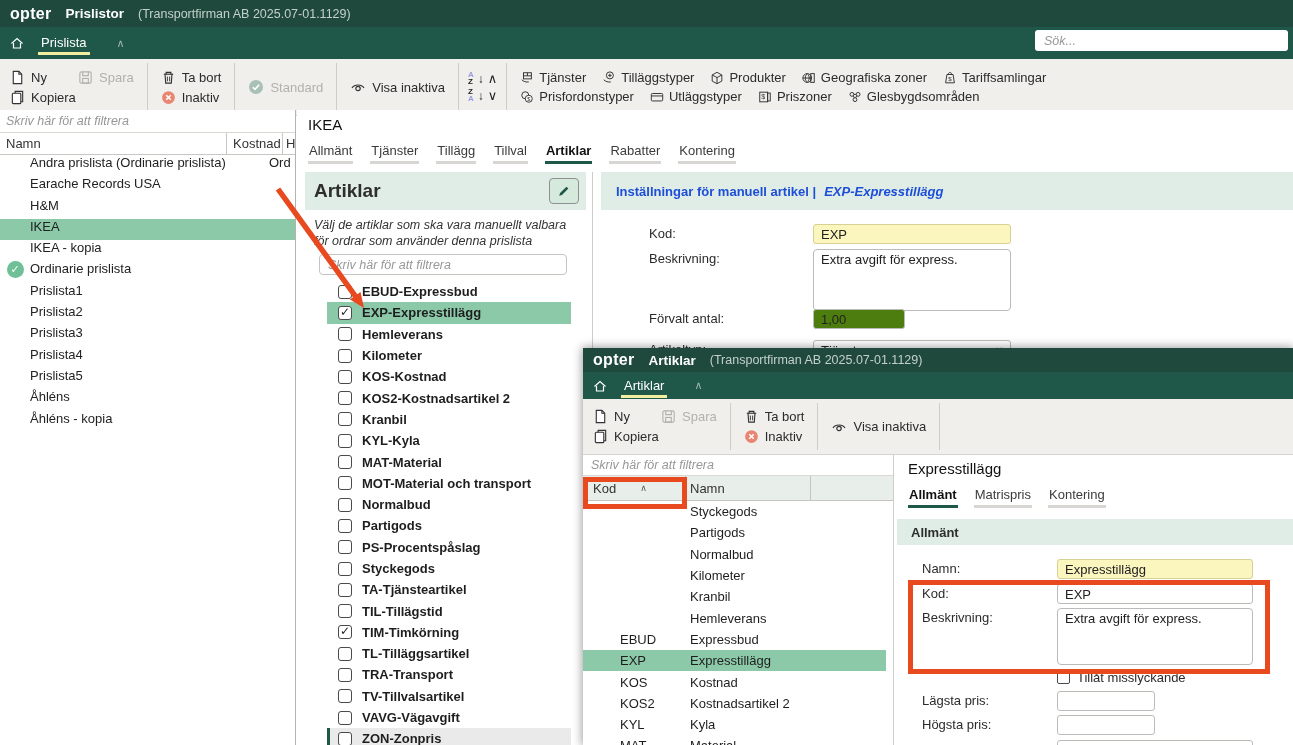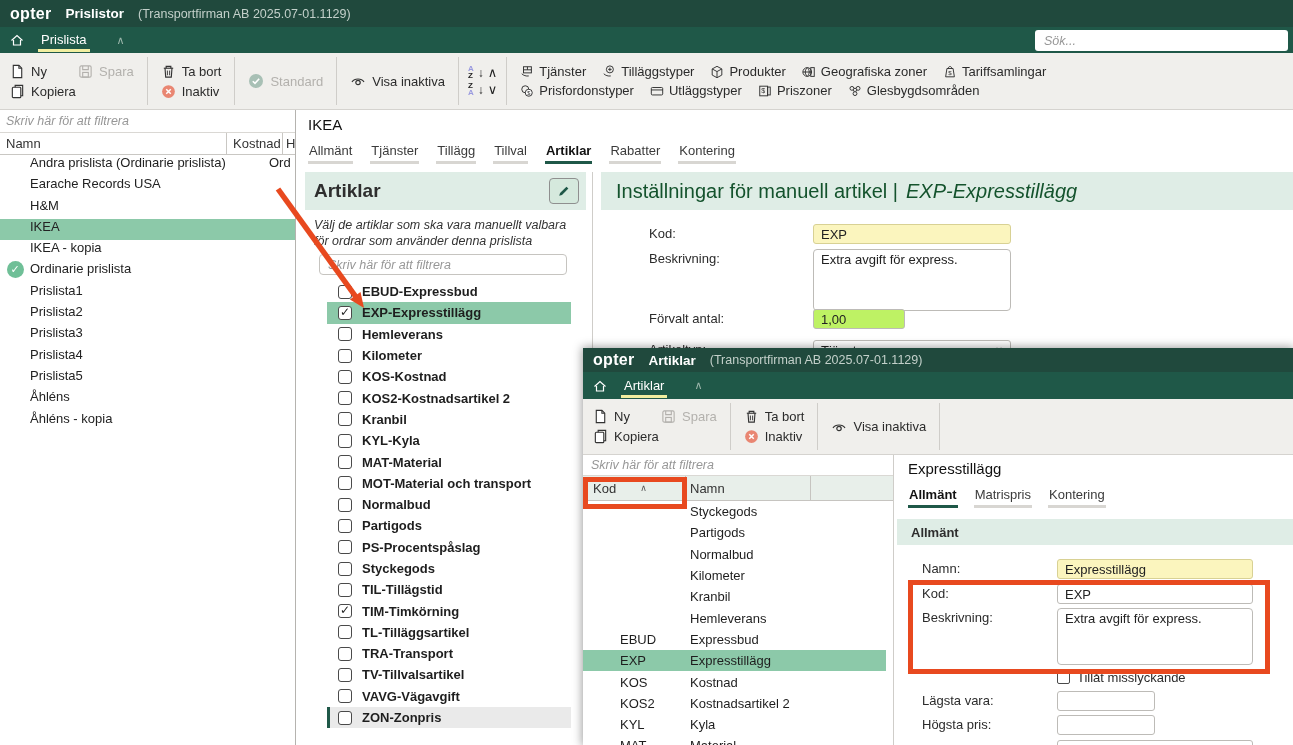--- a/index.html
+++ b/index.html
@@ -25,21 +25,21 @@
   .sortgrp{display:flex;flex-direction:column;justify-content:center;gap:2px;padding:0 6px}
   .sortrow{display:flex;align-items:center;gap:4px;font-size:12px;color:#222}
   .azstack{display:flex;flex-direction:column;line-height:6.5px;font-size:8px;font-weight:bold}
   .lav{color:#9A9ADF}
   .navlinks{display:flex;flex-direction:column;justify-content:center;gap:4px;padding:0 10px}
   .linkrow{display:flex;align-items:center;gap:16px}
   .lk{display:flex;align-items:center;gap:5px;font-size:13px;color:#2b2b2b;white-space:nowrap;background:none;border:none;font-family:inherit}
 
   
   .main .titlebar{height:27px}
-  .main .tabrow{height:26px}
+  .main .tabrow{height:32px}
   .main .toolbar{height:57px}
   .searchbox{position:absolute;right:5px;top:3px;width:253px;height:21px;border:none;border-radius:3px;padding:0 9px;font-size:12.5px;background:#fff;font-family:inherit}
   input::placeholder{color:#979797;font-style:italic}
 
   .plist{position:absolute;left:0;top:110px;width:296px;bottom:0;background:#fff;border-right:1px solid #B5B3AF}
   .pfilter{height:23px;border-bottom:1px solid #DAD8D4;display:flex;align-items:center;padding-left:6px}
   .pfilter input{border:none;outline:none;width:100%;font-size:12.5px;font-family:inherit}
   .phead{display:flex;height:22px;border-bottom:1px solid #C9C7C3;align-items:center;color:#333}
   .hname{flex:1;padding-left:6px}
   .hregion{width:57px;border-left:1px solid #C9C7C3;border-right:1px solid #C9C7C3;height:100%;display:flex;align-items:center;padding-left:6px}
@@ -67,25 +67,25 @@
   .alist{position:absolute;left:22px;right:15px;top:109px}
   .arow{display:flex;align-items:center;gap:10px;height:21.3px;padding-left:11px}
   .cb{width:14px;height:14px;border:1.6px solid #4a4a4a;border-radius:3px;background:#fff;flex:none;position:relative}
   .arow.checked .cb::after{content:"✓";position:absolute;left:1px;top:-2px;font-size:12px;font-weight:bold;color:#222}
   .albl{font-weight:600;font-size:13px;color:#1e1e1e;white-space:nowrap}
   .arow.sel{background:#8CC9A9}
   .arow.focus{background:#EAEAEA;box-shadow:inset 3px 0 0 #1F5848}
 
   .settings{position:absolute;left:304px;top:62px;right:0;bottom:0}
   .settings .phbar{padding-left:15px}
-  .stitle{font-size:20px;font-weight:normal;color:#14532d;white-space:nowrap}
+  .stitle{font-size:13px;font-weight:bold;color:#1d4ed8;white-space:nowrap}
   .stitle .it{font-style:italic;margin-left:8px}
   .frow{position:absolute;left:48px;display:flex;align-items:flex-start}
   .flbl{width:164px;font-size:13px;color:#2b2b2b;padding-top:2px}
-  .finput{width:198px;height:20px;border:1px solid #BDBBB7;border-radius:3px;padding:0 7px;font-size:13px;color:#222;background:#bef264;font-family:inherit}
+  .finput{width:198px;height:20px;border:1px solid #BDBBB7;border-radius:3px;padding:0 7px;font-size:13px;color:#222;background:#4d7c0f;font-family:inherit}
   .finput.yellow{background:#FBF5BE;border-color:#D8D194}
   .finput.small{width:92px}
   .ftext{width:198px;height:62px;border:1px solid #BDBBB7;border-radius:4px;padding:2px 7px;font-size:13px;resize:none;font-family:inherit;color:#222}
   .selectbox{width:198px;height:20px;border:1px solid #BDBBB7;border-radius:3px;display:flex;align-items:center;justify-content:space-between;padding:0 7px;background:#fff}
   .selchev{color:#555;font-size:11px}
 
   
   .owin{position:absolute;left:583px;top:348px;right:0;bottom:0;background:#fff;box-shadow:0 0 9px 1px rgba(0,0,0,.38);z-index:60;overflow:hidden}
   .owin .titlebar{height:24px}
   .owin .tabrow{height:27px}
@@ -485,20 +485,24 @@
           <div class="arow">
               <span class="cb"></span>
               <span class="albl">PS-Procentspåslag</span>
             </div>
           <div class="arow">
               <span class="cb"></span>
               <span class="albl">Styckegods</span>
             </div>
           <div class="arow">
               <span class="cb"></span>
+              <span class="albl">TA-Tjänsteartikel</span>
+            </div>
+          <div class="arow">
+              <span class="cb"></span>
               <span class="albl">TIL-Tillägstid</span>
             </div>
           <div class="arow checked">
               <span class="cb"></span>
               <span class="albl">TIM-Timkörning</span>
             </div>
           <div class="arow">
               <span class="cb"></span>
               <span class="albl">TL-Tilläggsartikel</span>
             </div>
@@ -719,21 +723,21 @@
       </div>
       <div class="orowf" style="top:153px">
         <span class="olbl">Beskrivning:</span>
         <textarea class="otext" style="">Extra avgift för express.</textarea>
       </div>
       <div class="ocheckrow">
         <span class="ocb"></span>
         <span>Tillåt misslyckande</span>
       </div>
       <div class="orowf" style="top:236px">
-        <span class="olbl">Lägsta vara:</span>
+        <span class="olbl">Lägsta pris:</span>
         <input class="oinput sm" value="" style="">
       </div>
       <div class="orowf" style="top:260px">
         <span class="olbl">Högsta pris:</span>
         <input class="oinput sm" value="" style="">
       </div>
       <div class="orowf" style="top:285px">
         <span class="olbl">Momssats:</span>
         <input class="oinput" value="Moms 25%" style="">
       </div>

